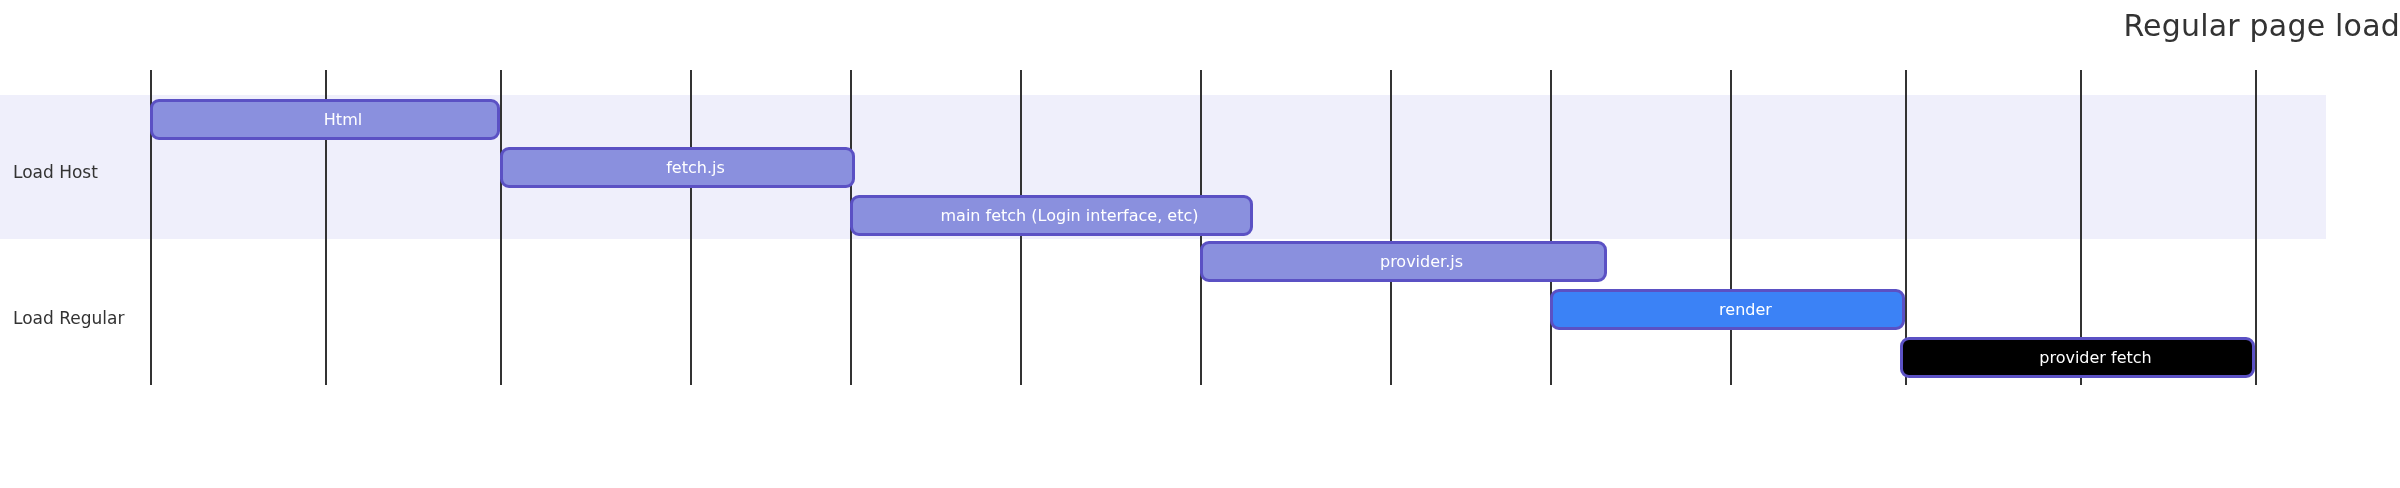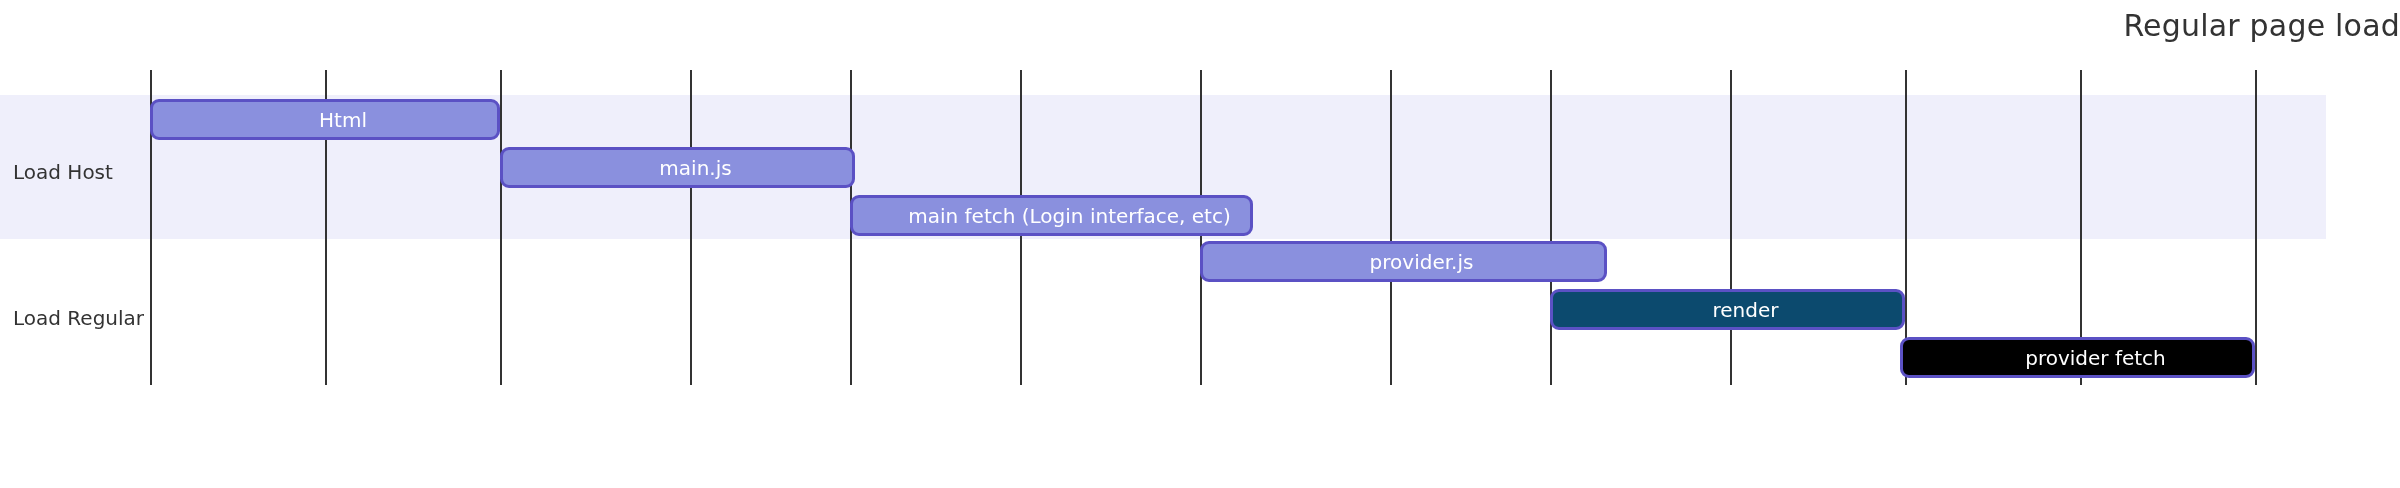--- a/index.html
+++ b/index.html
@@ -41,41 +41,41 @@
     width: 2px;
     background: #333333;
     top: 70px;
     height: 315px;
   }
 
   
   .row-label {
     position: absolute;
     left: 13px;
-    font-size: 20px;
+    font-size: 17px;
     color: #333333;
     white-space: nowrap;
     transform: translateY(-50%);
   }
 
   
   .task-bar {
     position: absolute;
     height: 41px;
     box-sizing: border-box;
     background: #8a90de;
     border: 3px solid #5b51c4;
     border-radius: 9px;
     display: flex;
     align-items: center;
     justify-content: center;
     overflow: hidden;
   }
   .task-bar-label {
-    font-size: 20px;
+    font-size: 16px;
     color: #ffffff;
     white-space: nowrap;
     line-height: 1;
     margin-left: 36px;
   }
 </style>
 </head>
 <body>
 
 <div id="chart-root" style="background: rgb(255, 255, 255);">
@@ -105,29 +105,29 @@
   <div id="row-labels">
       <div class="row-label" style="top: 172px; color: rgb(51, 51, 51);">Load Host</div>
       <div class="row-label" style="top: 318px; color: rgb(51, 51, 51);">Load Regular</div>
     </div>
 
   <div id="task-bars">
       <div class="task-bar" style="left: 150px; width: 350px; top: 99px; background: rgb(138, 144, 222); border-color: rgb(91, 81, 196);">
         <span class="task-bar-label" style="color: rgb(255, 255, 255);">Html</span>
       </div>
       <div class="task-bar" style="left: 500px; width: 355px; top: 147px; background: rgb(138, 144, 222); border-color: rgb(91, 81, 196);">
-        <span class="task-bar-label" style="color: rgb(255, 255, 255);">main.js</span>
+        <span class="task-bar-label" style="color: rgb(255, 255, 255);">fetch.js</span>
       </div>
       <div class="task-bar" style="left: 850px; width: 403px; top: 195px; background: rgb(138, 144, 222); border-color: rgb(91, 81, 196); text-align: right;">
         <span class="task-bar-label" style="color: rgb(255, 255, 255);">main fetch  (Login interface, etc)</span>
       </div>
       <div class="task-bar" style="left: 1200px; width: 407px; top: 241px; background: rgb(138, 144, 222); border-color: rgb(91, 81, 196);">
         <span class="task-bar-label" style="color: rgb(255, 255, 255);">provider.js</span>
       </div>
-      <div class="task-bar" style="left: 1550px; width: 355px; top: 289px; background: #0c4a6e; border-color: rgb(91, 81, 196);">
+      <div class="task-bar" style="left: 1550px; width: 355px; top: 289px; background: #3b82f6; border-color: rgb(91, 81, 196);">
         <span class="task-bar-label" style="color: rgb(255, 255, 255);">render</span>
       </div>
       <div class="task-bar" style="left: 1900px; width: 355px; top: 337px; background: #000000; border-color: rgb(91, 81, 196);">
         <span class="task-bar-label" style="color: rgb(255, 255, 255);">provider fetch</span>
       </div>
     </div>
 
 </div>
 
 </body></html>

